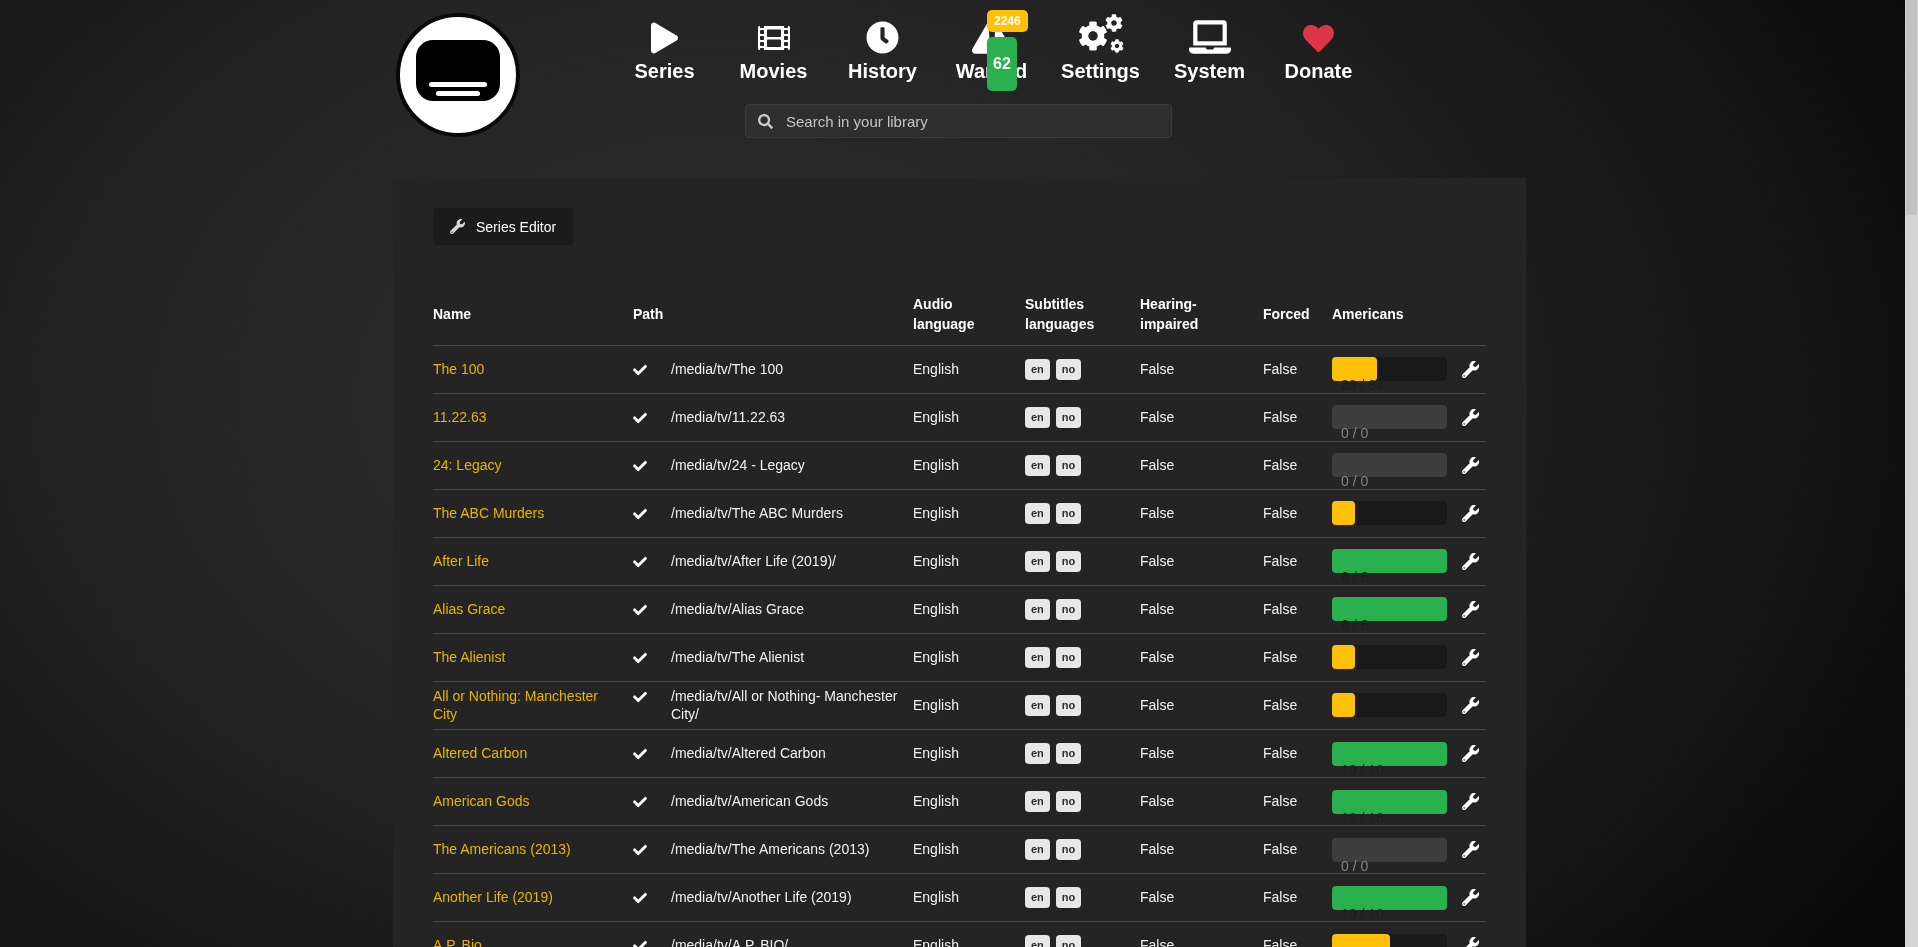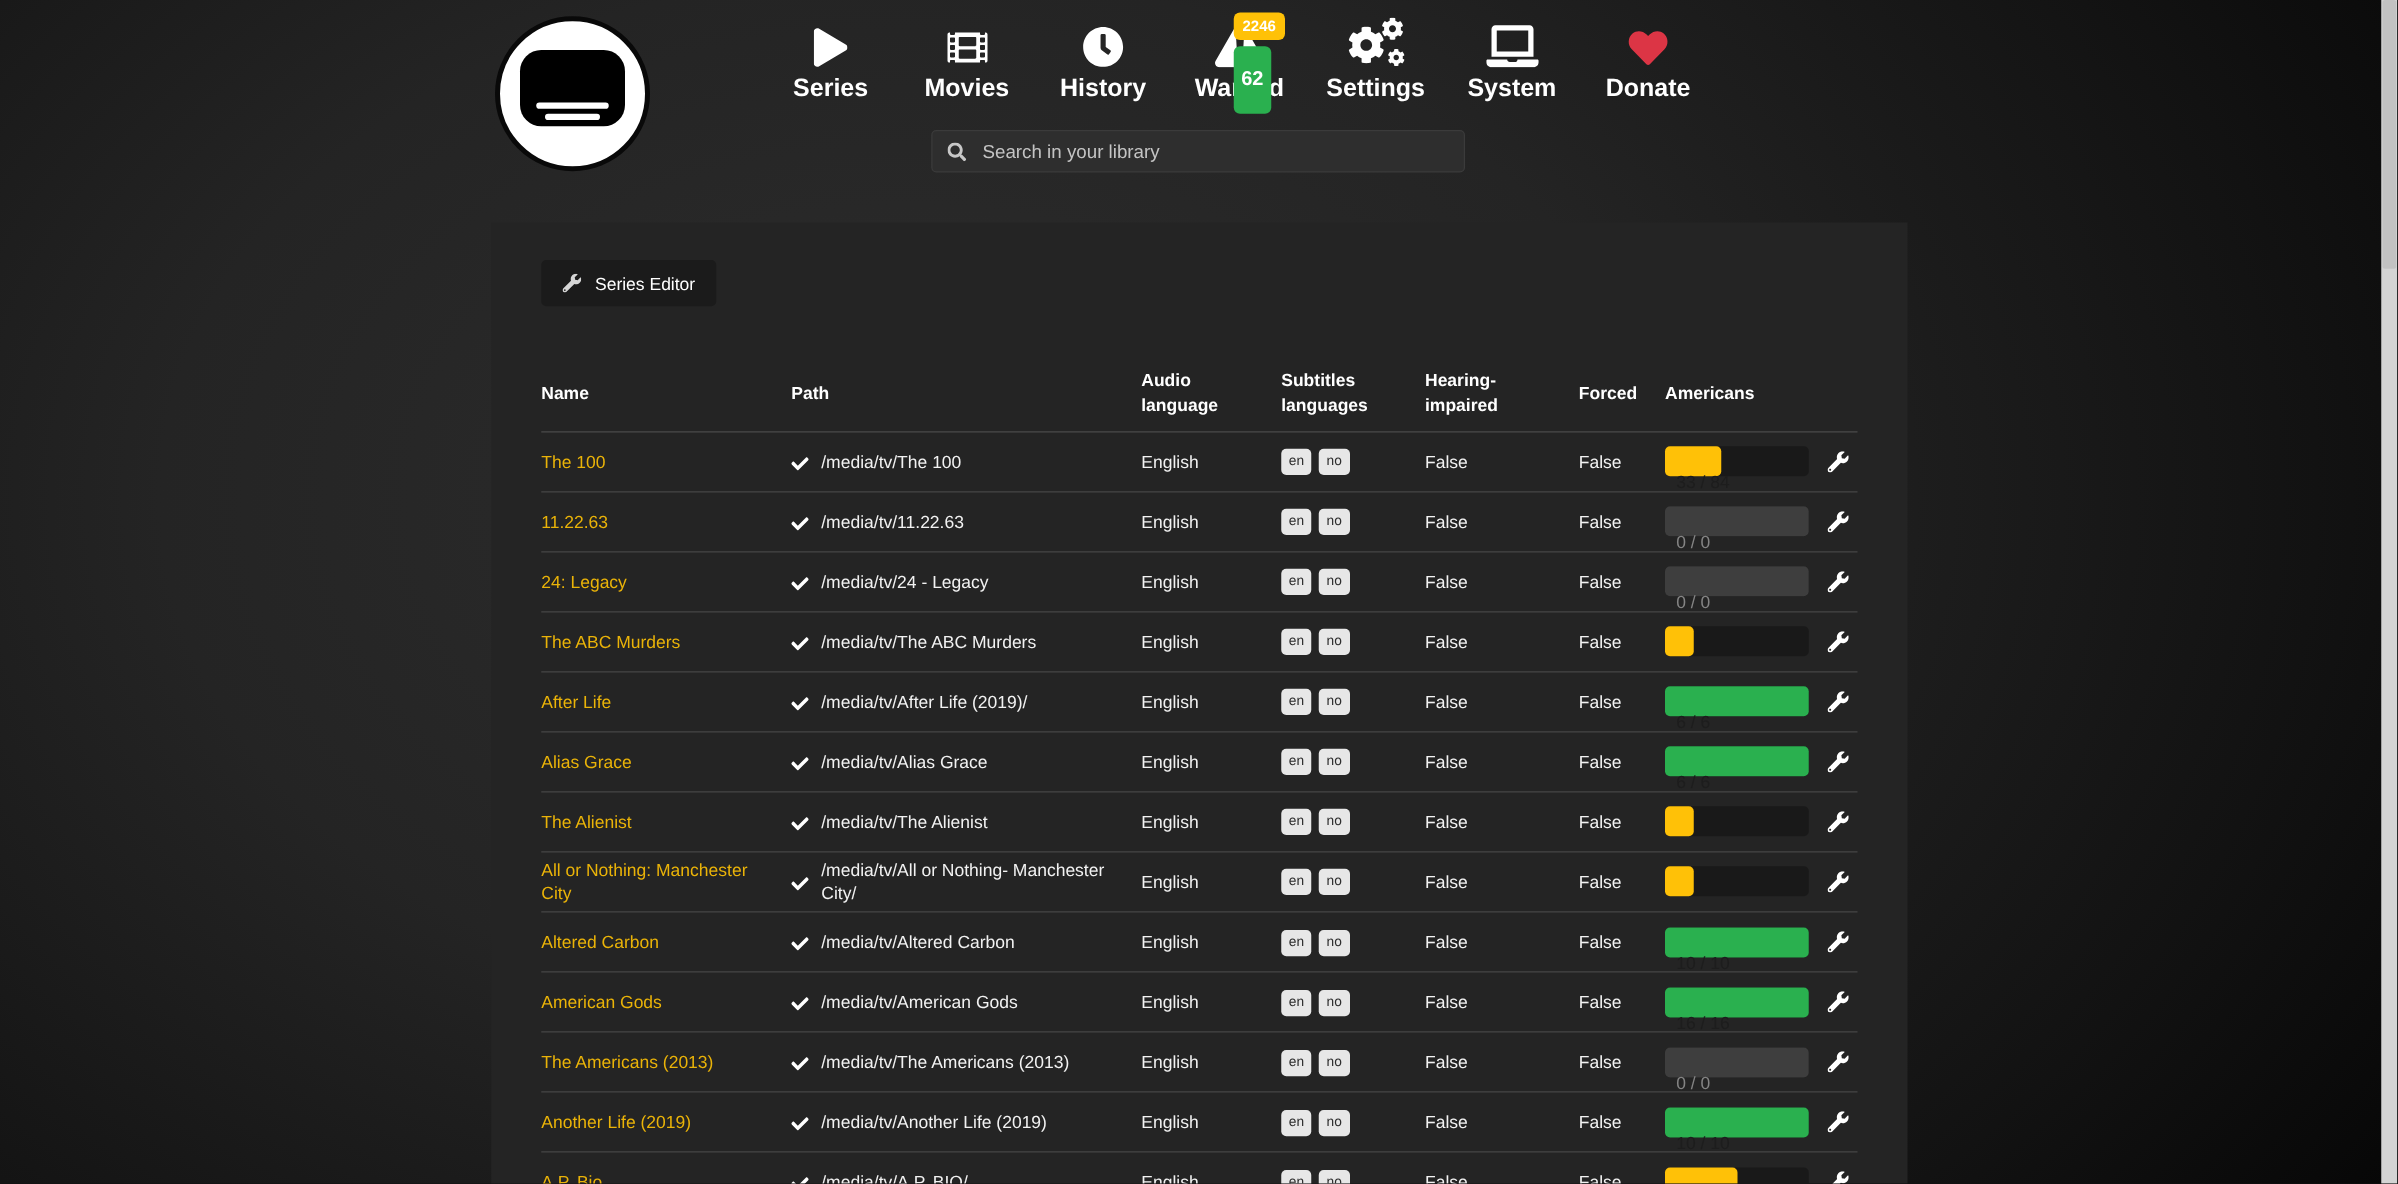--- a/index.html
+++ b/index.html
@@ -55,23 +55,23 @@
                 font-family:"Liberation Sans", sans-serif; }
   .editor-btn svg { fill:#d6d6d6; }
 
   .tgrid { display:grid; grid-template-columns:200px 280px 112px 115px 123px 69px 130px 24px; align-items:center; }
   .cell { padding-right:14px; }
   .thead { margin-top:43px; min-height:56px; border-bottom:1px solid #4a4a4a; padding:6px 0 10px; }
   .thead .cell { color:#fff; font-size:14px; font-weight:bold; line-height:1.45; }
   .trow { min-height:48px; border-bottom:1px solid #454545; padding:5px 0; color:#f2f2f2; font-size:14px; }
   .trow .cell { line-height:1.35; }
   .name-cell { color:#eab308; cursor:pointer; }
-  .path-cell { display:flex; align-items:center; gap:10px; }
+  .path-cell { display:flex; align-items:flex-start; gap:24px; }
   .path-cell svg { flex:none; fill:#fff; margin-top:3px; }
-  .lang-badge { display:inline-block; background:var(--badge-bg); color:#2d2d2d; font-size:11px; font-weight:normal;
+  .lang-badge { display:inline-block; background:var(--badge-bg); color:#2d2d2d; font-size:11px; font-weight:bold;
                 padding:5px 6px; border-radius:4px; margin-right:6px; line-height:1; }
 
   .bar { width:115px; height:24px; background:#191919; border-radius:4px; position:relative; }
   .bar .fill { height:100%; border-radius:4px; }
   .bar.warning .fill { background:var(--yellow); }
   .bar.success .fill { background:var(--green); }
   .bar.disabled .fill { background:#3e3e3e; }
   .bar-label { position:absolute; left:9px; top:0; line-height:24px; font-size:14px; color:#1d1d1d; white-space:nowrap;margin-top:16px; }
   .bar.disabled .bar-label { color:#848484; }
 

